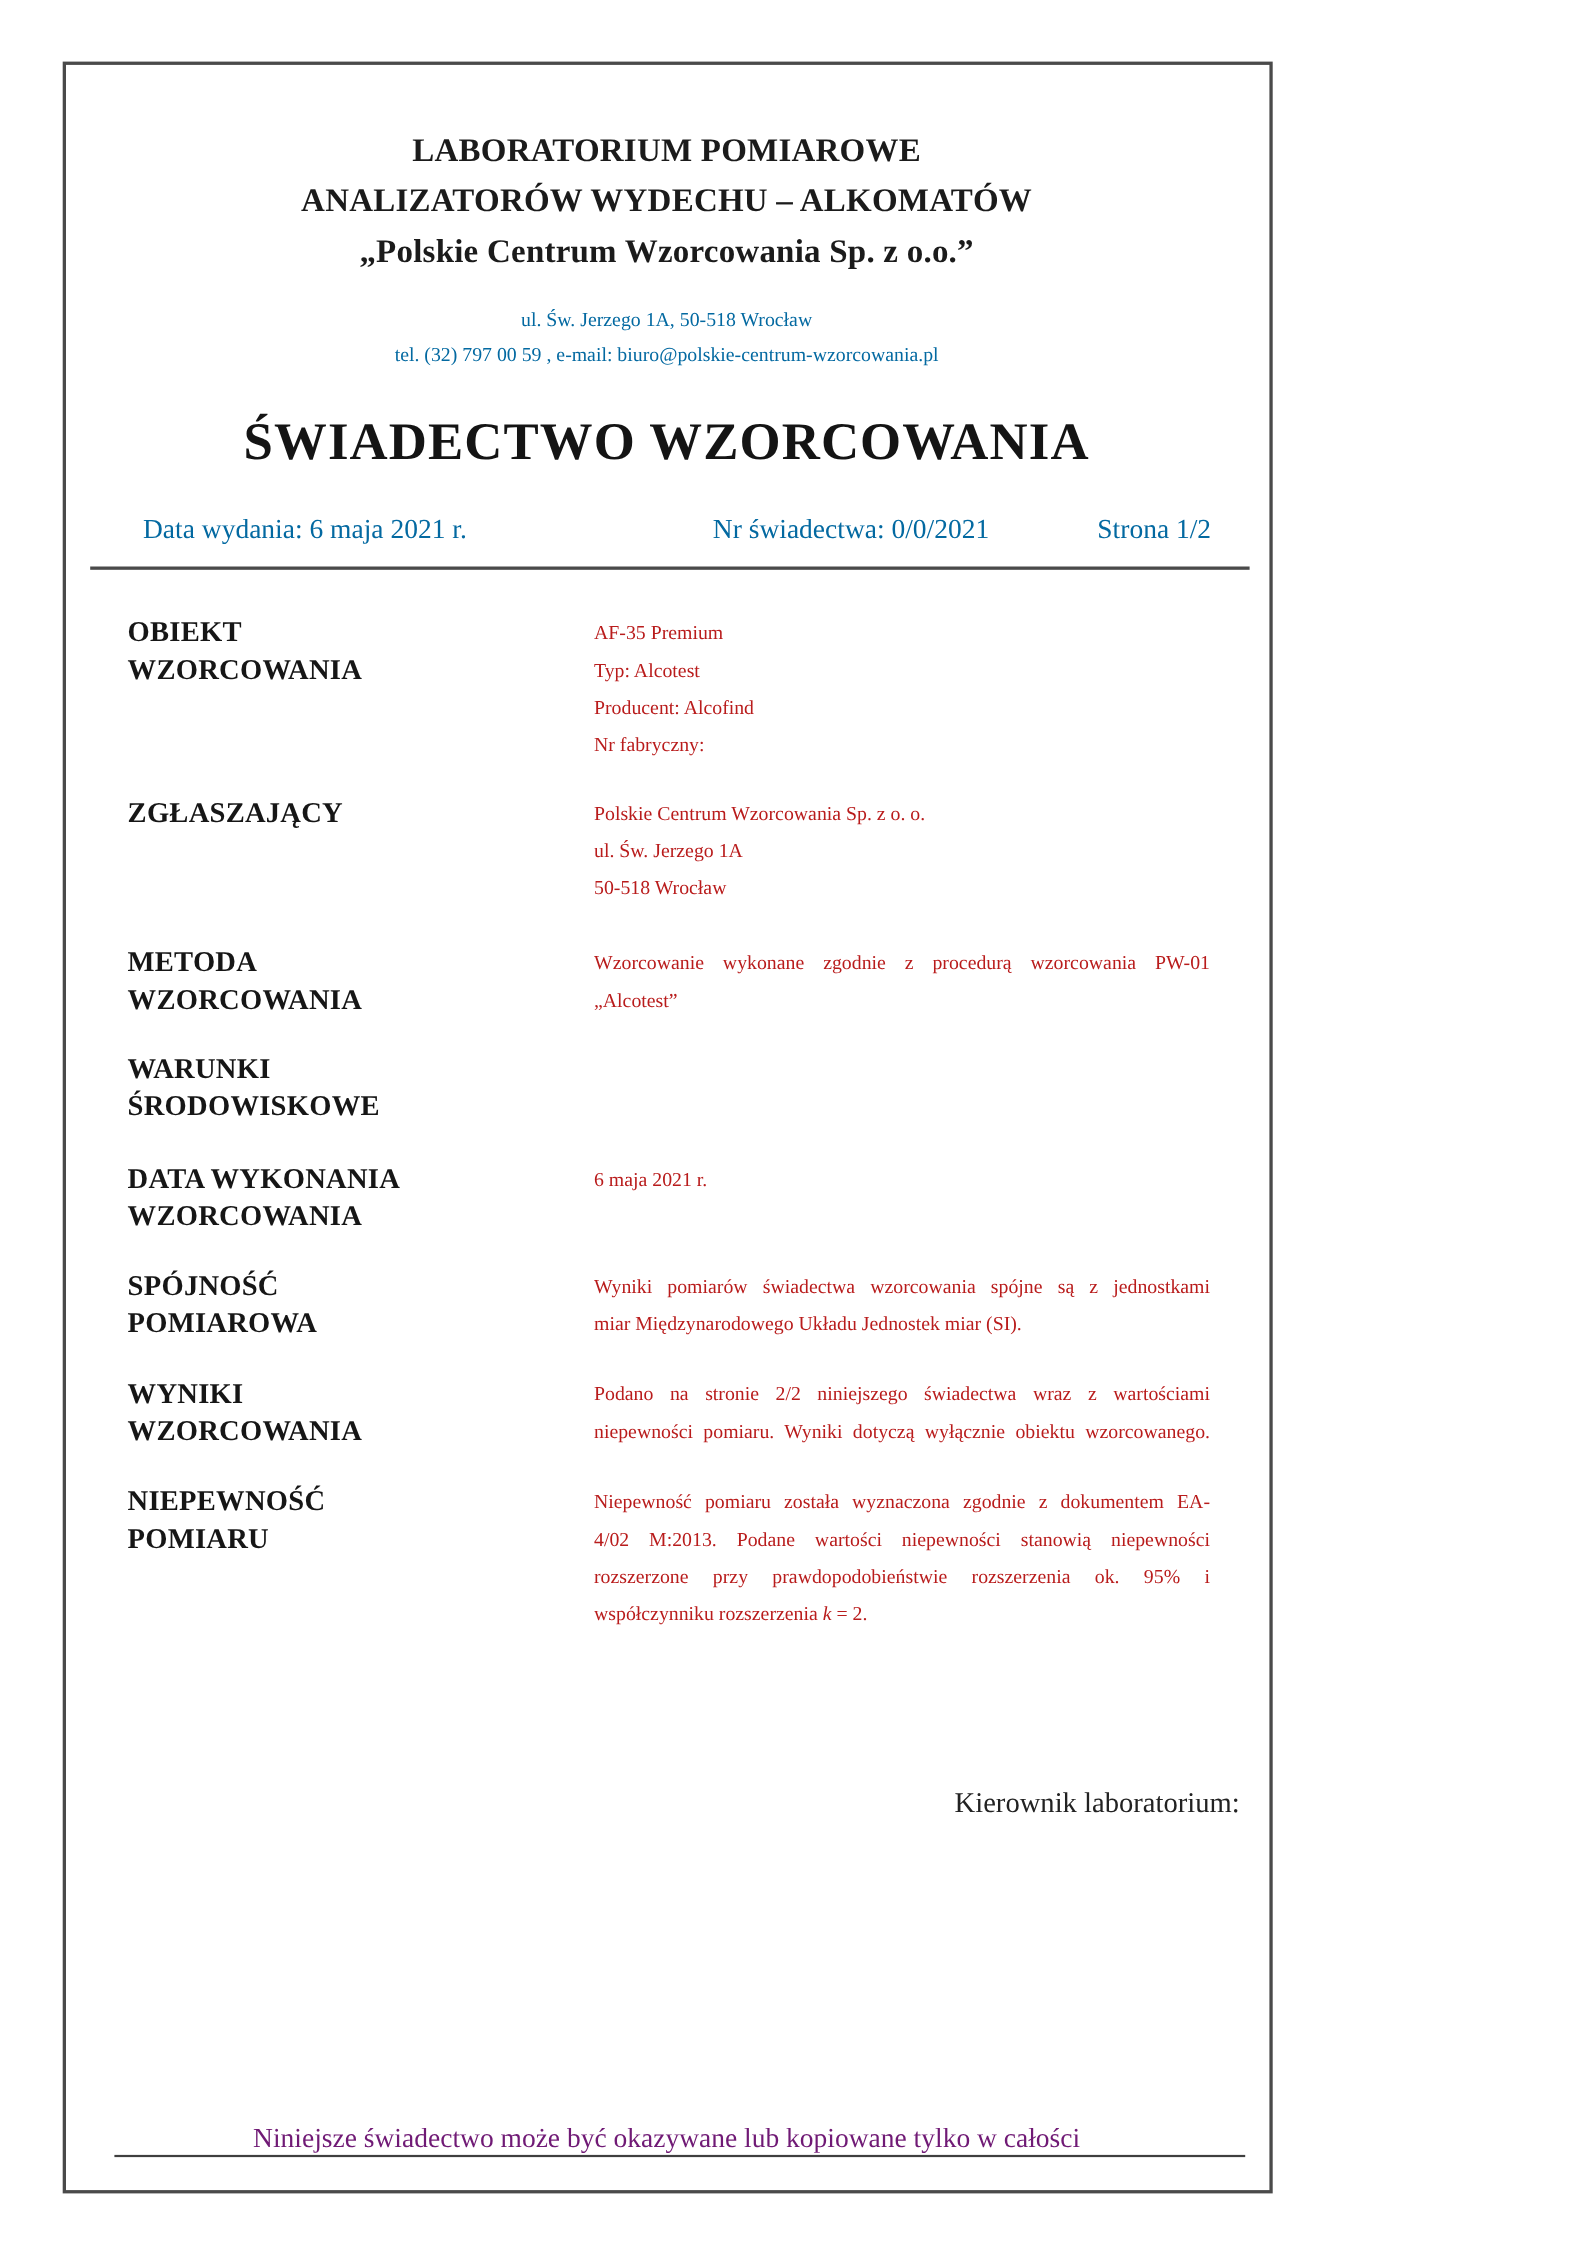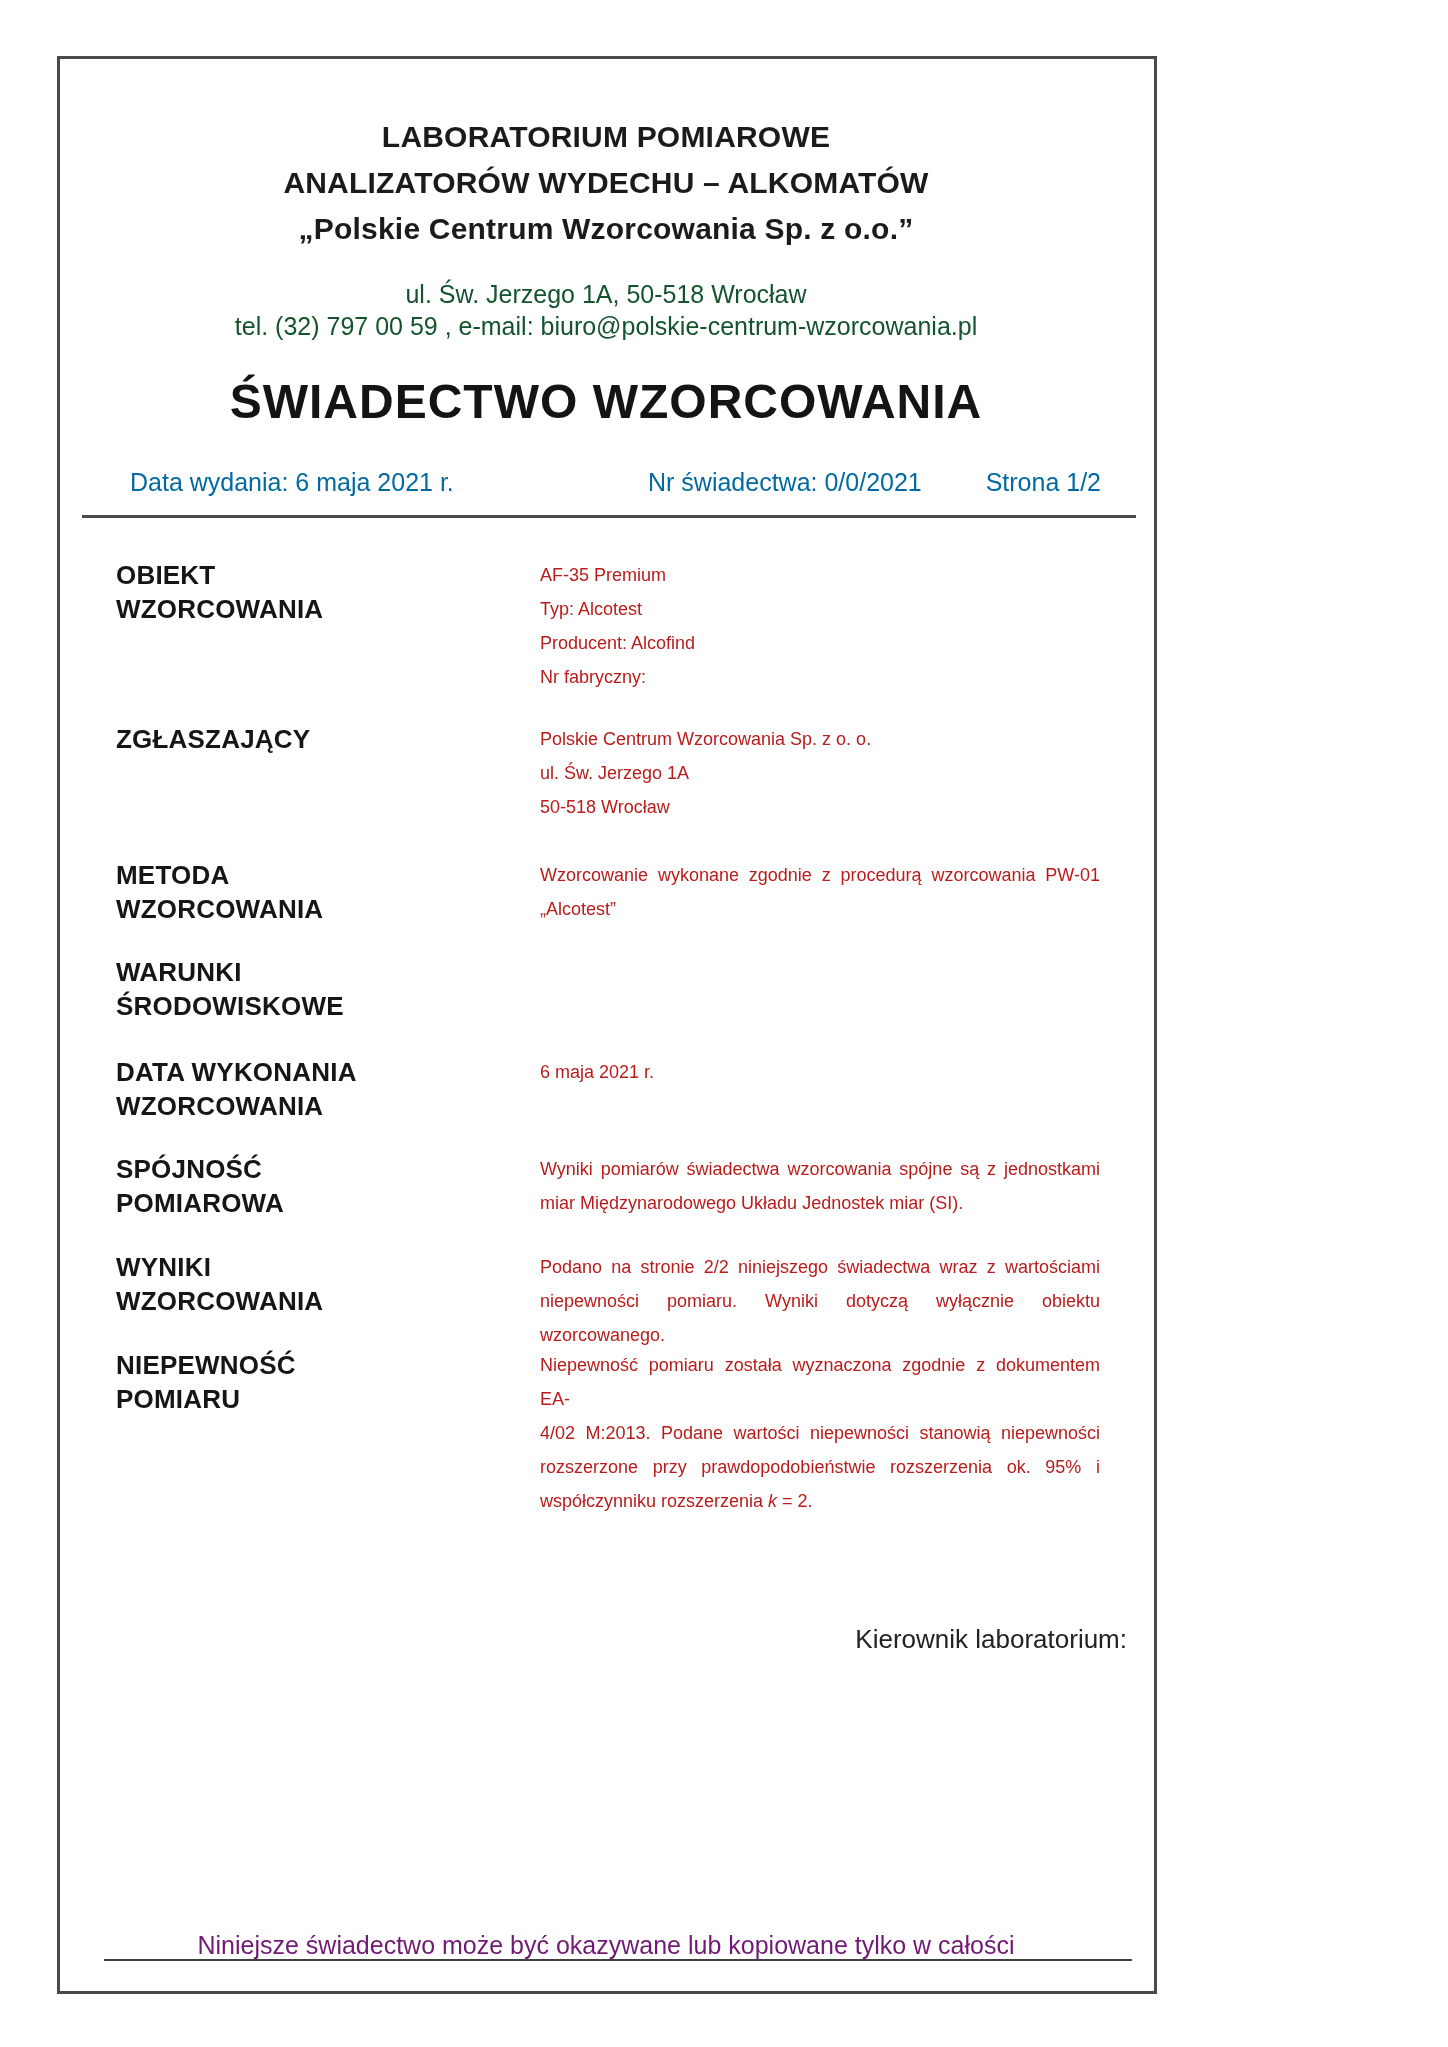--- a/index.html
+++ b/index.html
@@ -1,31 +1,31 @@
 <!DOCTYPE html>
 <html><head>
 <meta charset="utf-8">
 <style>
   html,body{margin:0;padding:0;background:#ffffff;}
   .page{
     position:relative;
     width:1212px;height:2047px;
     background:#ffffff;
-    font-family:Liberation Sans, sans-serif;
+    font-family:Liberation Serif, serif;
     color:#1e1e1e;
     overflow:hidden;
   }
   .frame{
     position:absolute;
     left:57px;top:56px;right:55px;bottom:53px;
     border:3px solid #4a4a4a;
   }
   .hline{position:absolute;left:0;right:0;text-align:center;}
   .h-bold{font-weight:bold;font-size:30px;color:#1b1b1b;letter-spacing:0.2px;}
-  .h-sub{font-size:25px;color:#14532d;}
+  .h-sub{font-size:18px;color:#0369a1;}
   .doc-title{
     position:absolute;left:0;right:0;top:374px;
     text-align:center;
     font-size:48px;font-weight:bold;color:#141414;
     letter-spacing:1px;
   }
   .meta-row{position:absolute;top:468px;left:0;right:0;height:30px;font-size:25px;color:#0369a1;margin-left:32px;}
   .meta-left{position:absolute;left:98px;top:0;}
   .meta-center{position:absolute;left:616px;top:0;}
   .meta-right{position:absolute;right:111px;top:0;}

